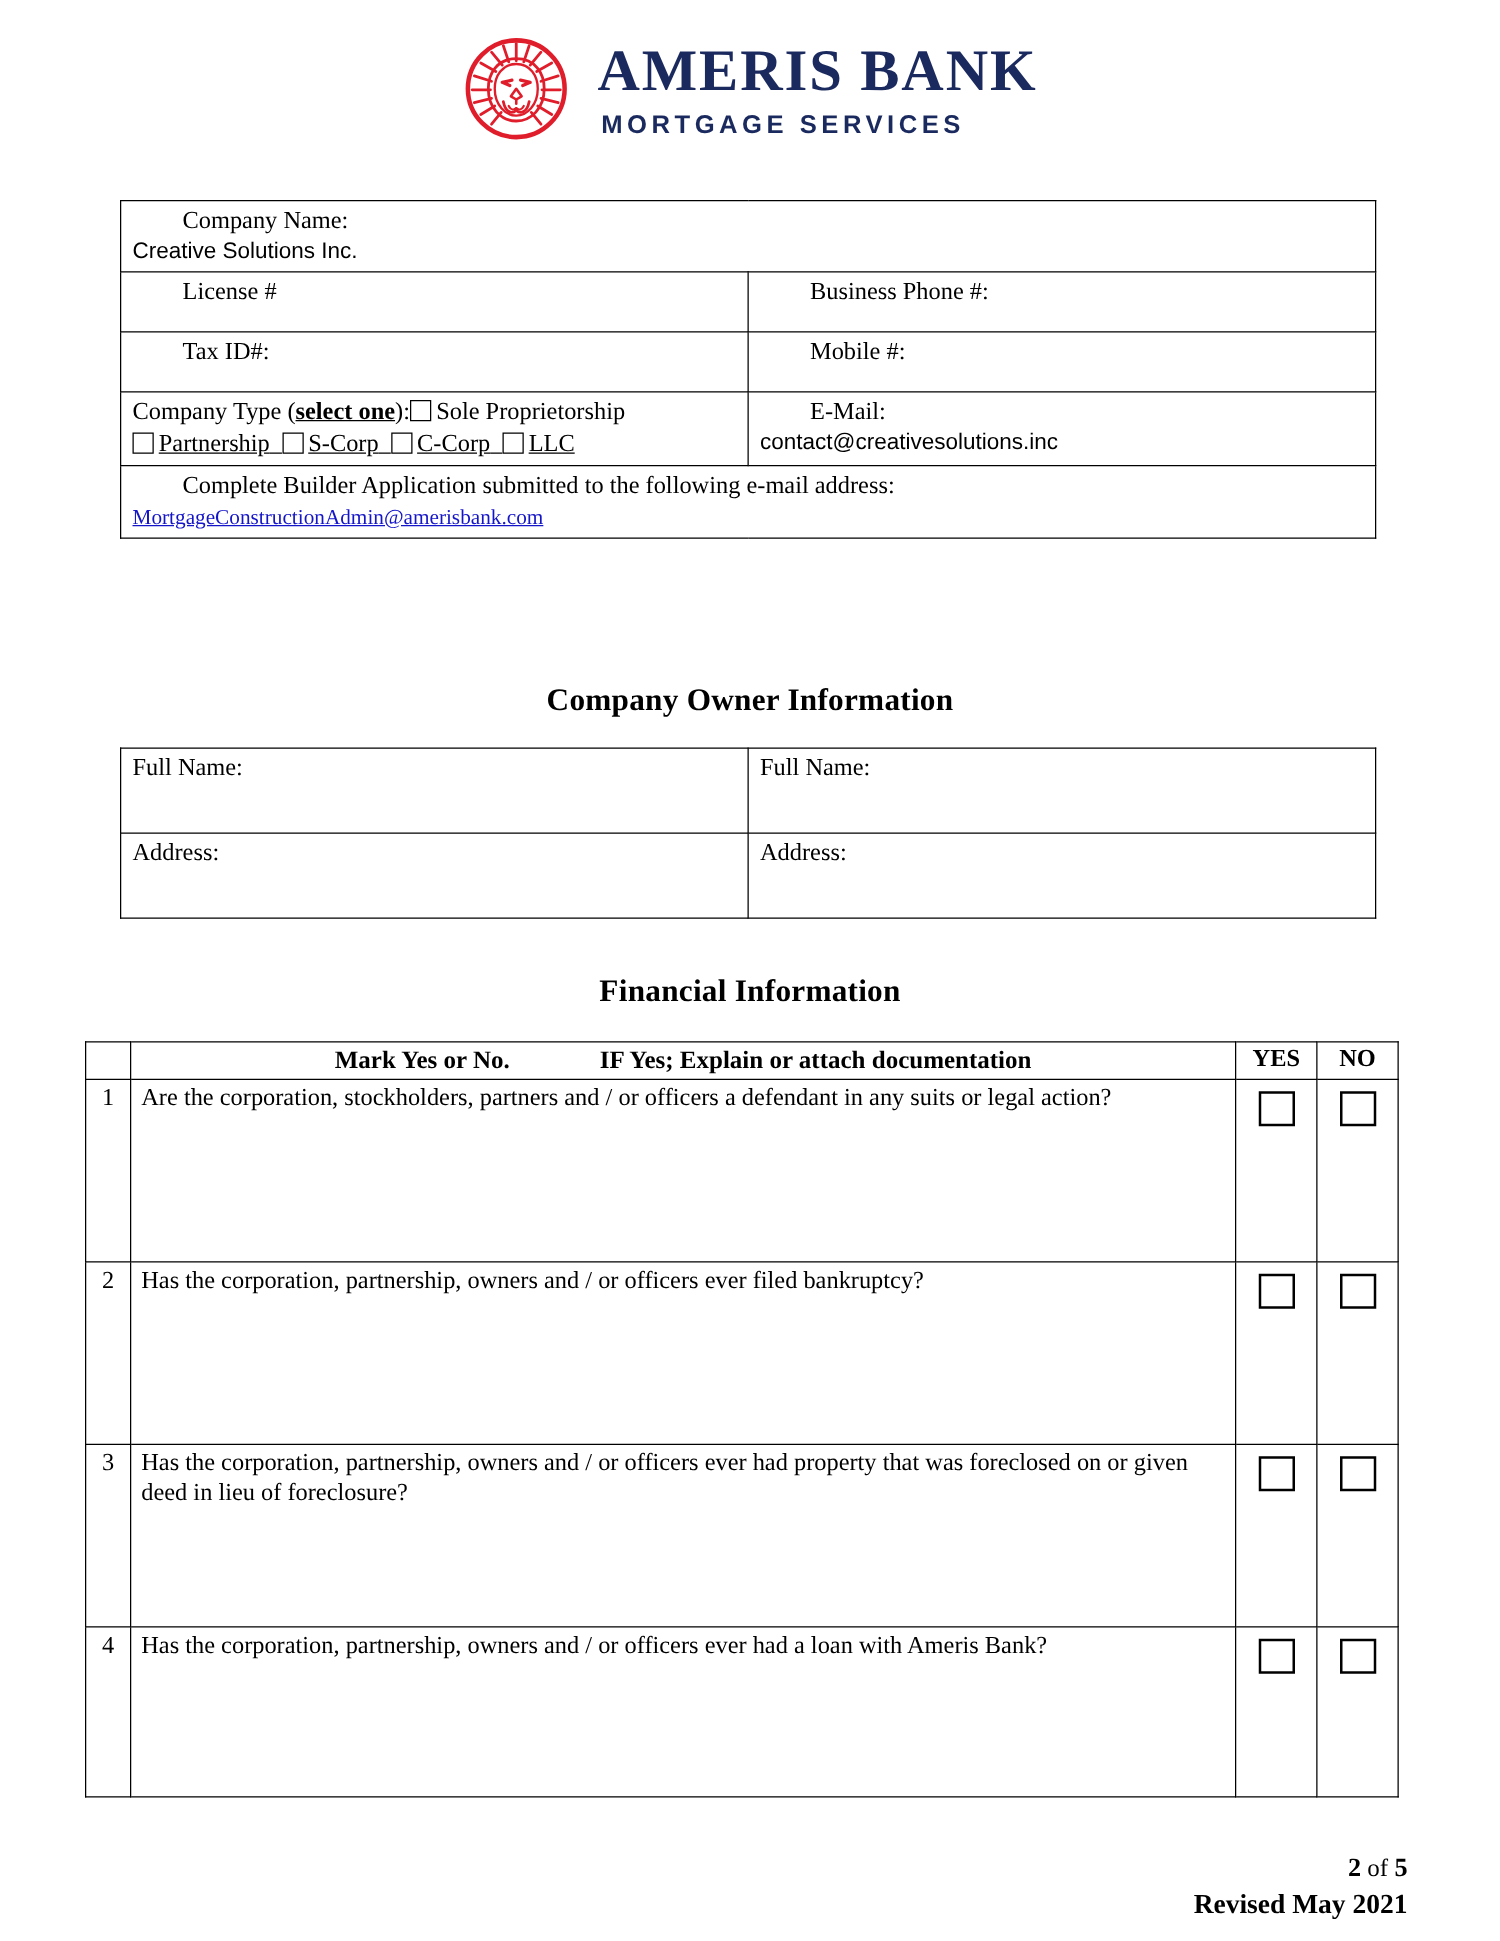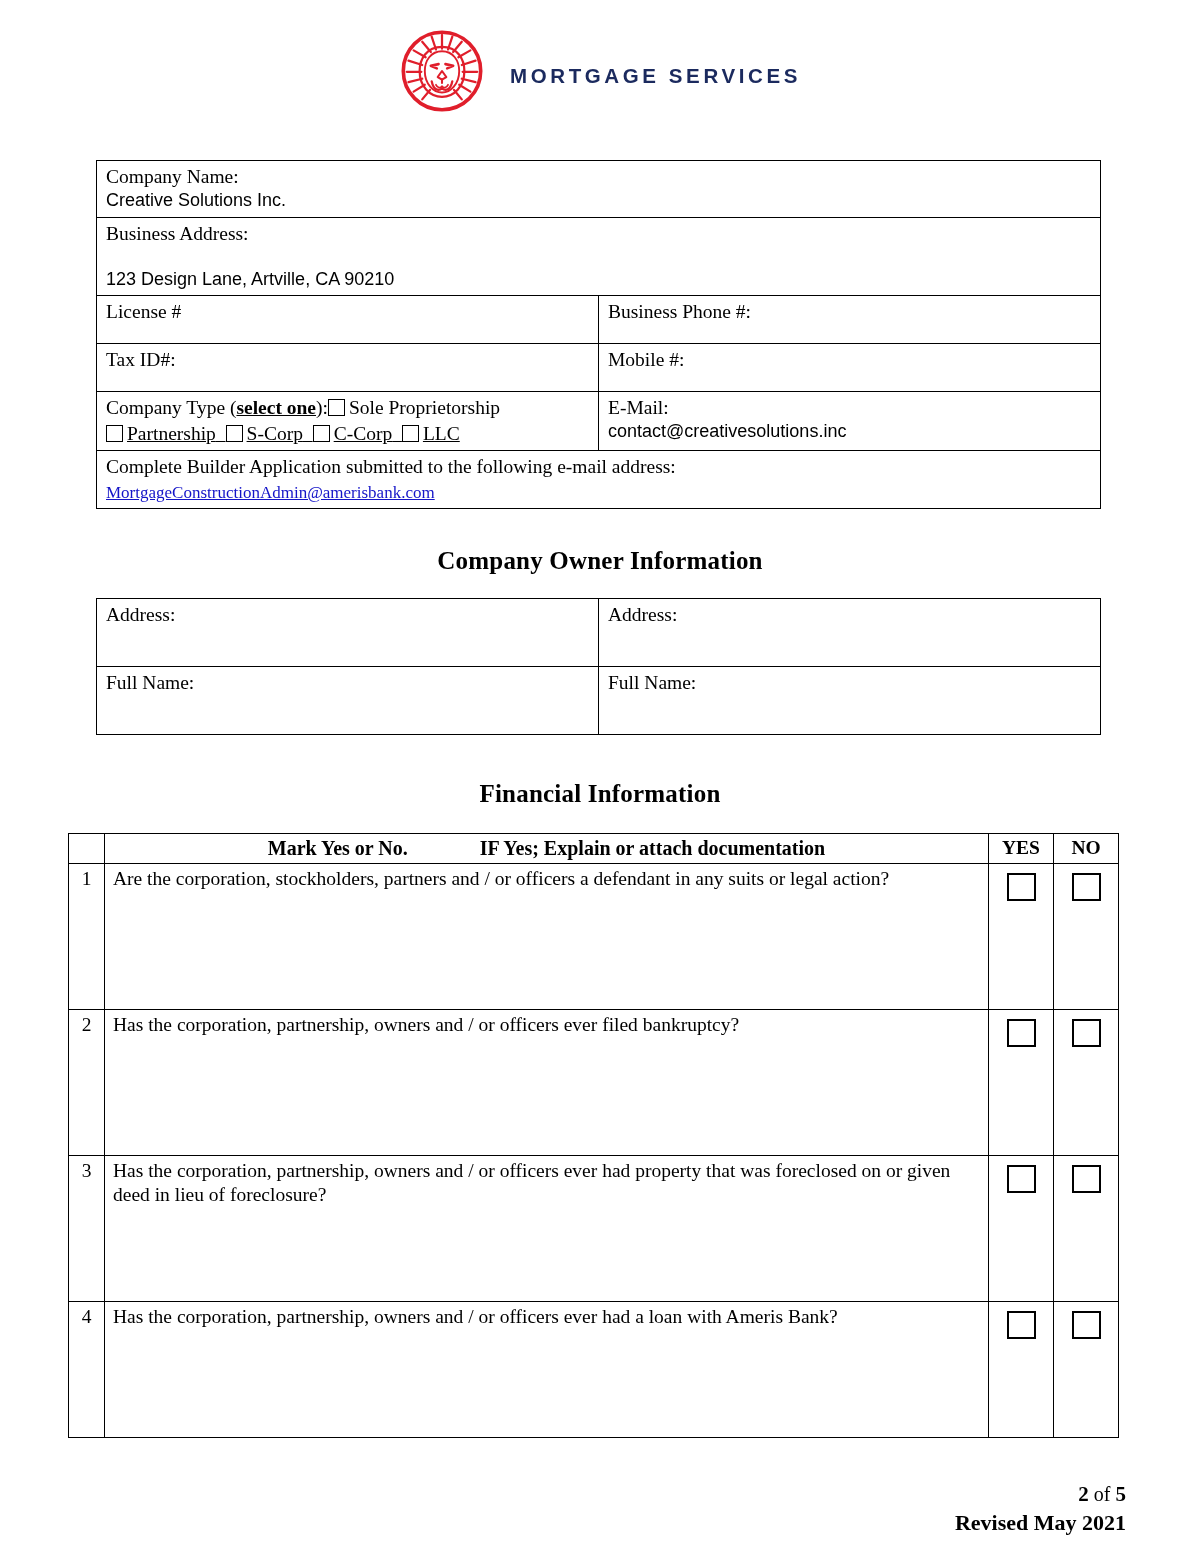--- a/index.html
+++ b/index.html
@@ -74,21 +74,21 @@
     padding: 4px 6px 4px 9px;
     font-family: "Liberation Serif", serif;
     font-size: 19.5px;
     line-height: 1.24;
   }
   .filled {
     font-family: "Liberation Sans", sans-serif;
     font-size: 18px;
     display: block;
   }
-  .label-serif { display: block; }
+  .label-serif { display: block; margin-left: 40px; }
 
   
   #company-table {
     top: 160px;
     left: 96px;
     width: 1005px;
   }
   #company-table .r-name   { height: 57px; }
   #company-table .r-addr   { height: 78px; }
   #company-table .r-lic    { height: 48px; }
@@ -231,39 +231,34 @@
       <path d="M63 44 L54 42 M63 44 L56 47" fill="none" stroke="#e01e2b" stroke-width="3" stroke-linecap="round"></path>
 
       <path d="M50 50 L45 57 L50 60 L55 57 Z" fill="none" stroke="#e01e2b" stroke-width="2.4" stroke-linejoin="round"></path>
 
       <path d="M50 60 L50 64" stroke="#e01e2b" stroke-width="2.4" stroke-linecap="round"></path>
       <path d="M38 62 C40 72 46 74 50 70 C54 74 60 72 62 62" fill="none" stroke="#e01e2b" stroke-width="2.6" stroke-linecap="round"></path>
       <path d="M43 66 C45 70 48 70 50 68" fill="none" stroke="#e01e2b" stroke-width="2" stroke-linecap="round"></path>
       <path d="M57 66 C55 70 52 70 50 68" fill="none" stroke="#e01e2b" stroke-width="2" stroke-linecap="round"></path>
     </svg>
     <div class="logo-text-block">
+      <div class="logo-title">AMERIS BANK</div>
       <div class="logo-sub">MORTGAGE SERVICES</div>
     </div>
   </div>
 </div>
 
 <table class="doc-table" id="company-table">
   <tbody>
       <tr class="r-name">
     <td colspan="2">
       <span class="label-serif">Company Name:</span>
       <span class="filled">Creative Solutions Inc.</span>
     </td>
   </tr>
-  <tr class="r-addr">
-    <td colspan="2">
-      <span class="label-serif">Business Address:</span>
-      <span class="filled addr-value">123 Design Lane, Artville, CA 90210</span>
-    </td>
-  </tr>
   <tr class="r-lic">
     <td style="width:510px">
       <span class="label-serif">License #</span>
     </td>
     <td>
       <span class="label-serif">Business Phone #:</span>
     </td>
   </tr>
   <tr class="r-tax">
     <td>
@@ -290,33 +285,33 @@
     </td>
   </tr>
 </tbody>
   </table>
 
 <div class="section-heading" id="owner-heading">Company Owner Information</div>
 
 <table class="doc-table" id="owner-table">
   <tbody>
       <tr>
-    <td>
-      <span>Address:</span>
-    </td>
-    <td>
-      <span>Address:</span>
-    </td>
-  </tr>
-  <tr>
     <td style="width:502px">
       <span>Full Name:</span>
     </td>
     <td>
       <span>Full Name:</span>
+    </td>
+  </tr>
+  <tr>
+    <td>
+      <span>Address:</span>
+    </td>
+    <td>
+      <span>Address:</span>
     </td>
   </tr>
 </tbody>
   </table>
 
 <div class="section-heading" id="financial-heading">Financial Information</div>
 
 <table class="doc-table" id="financial-table">
   <thead>
     <tr>

